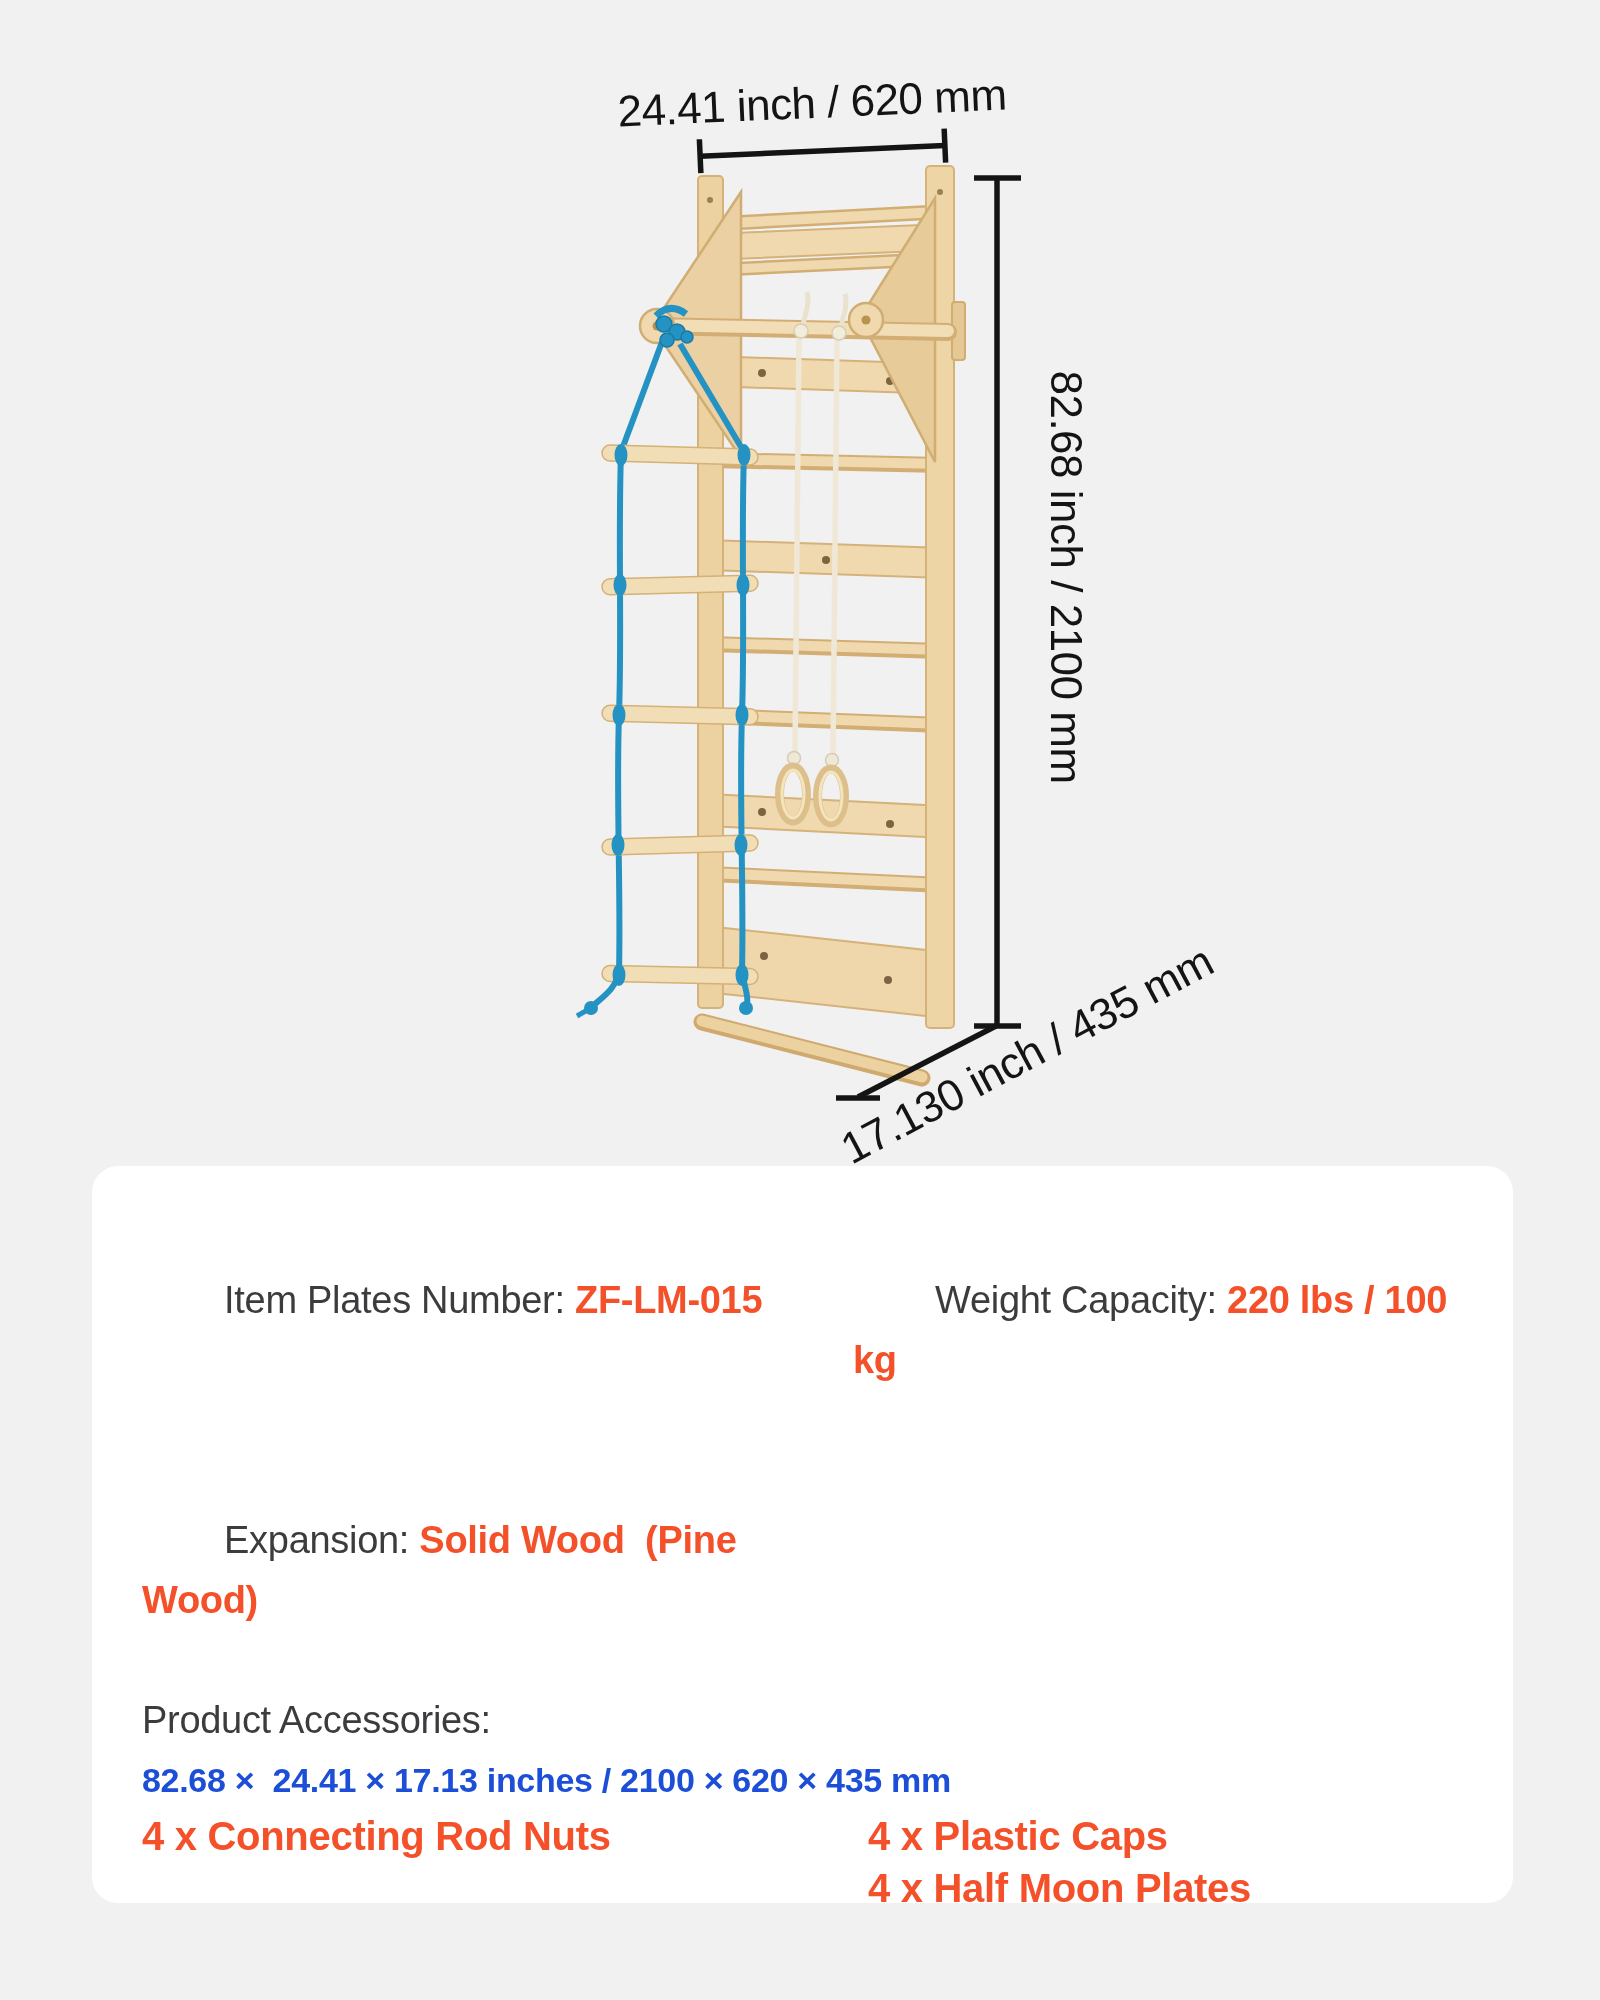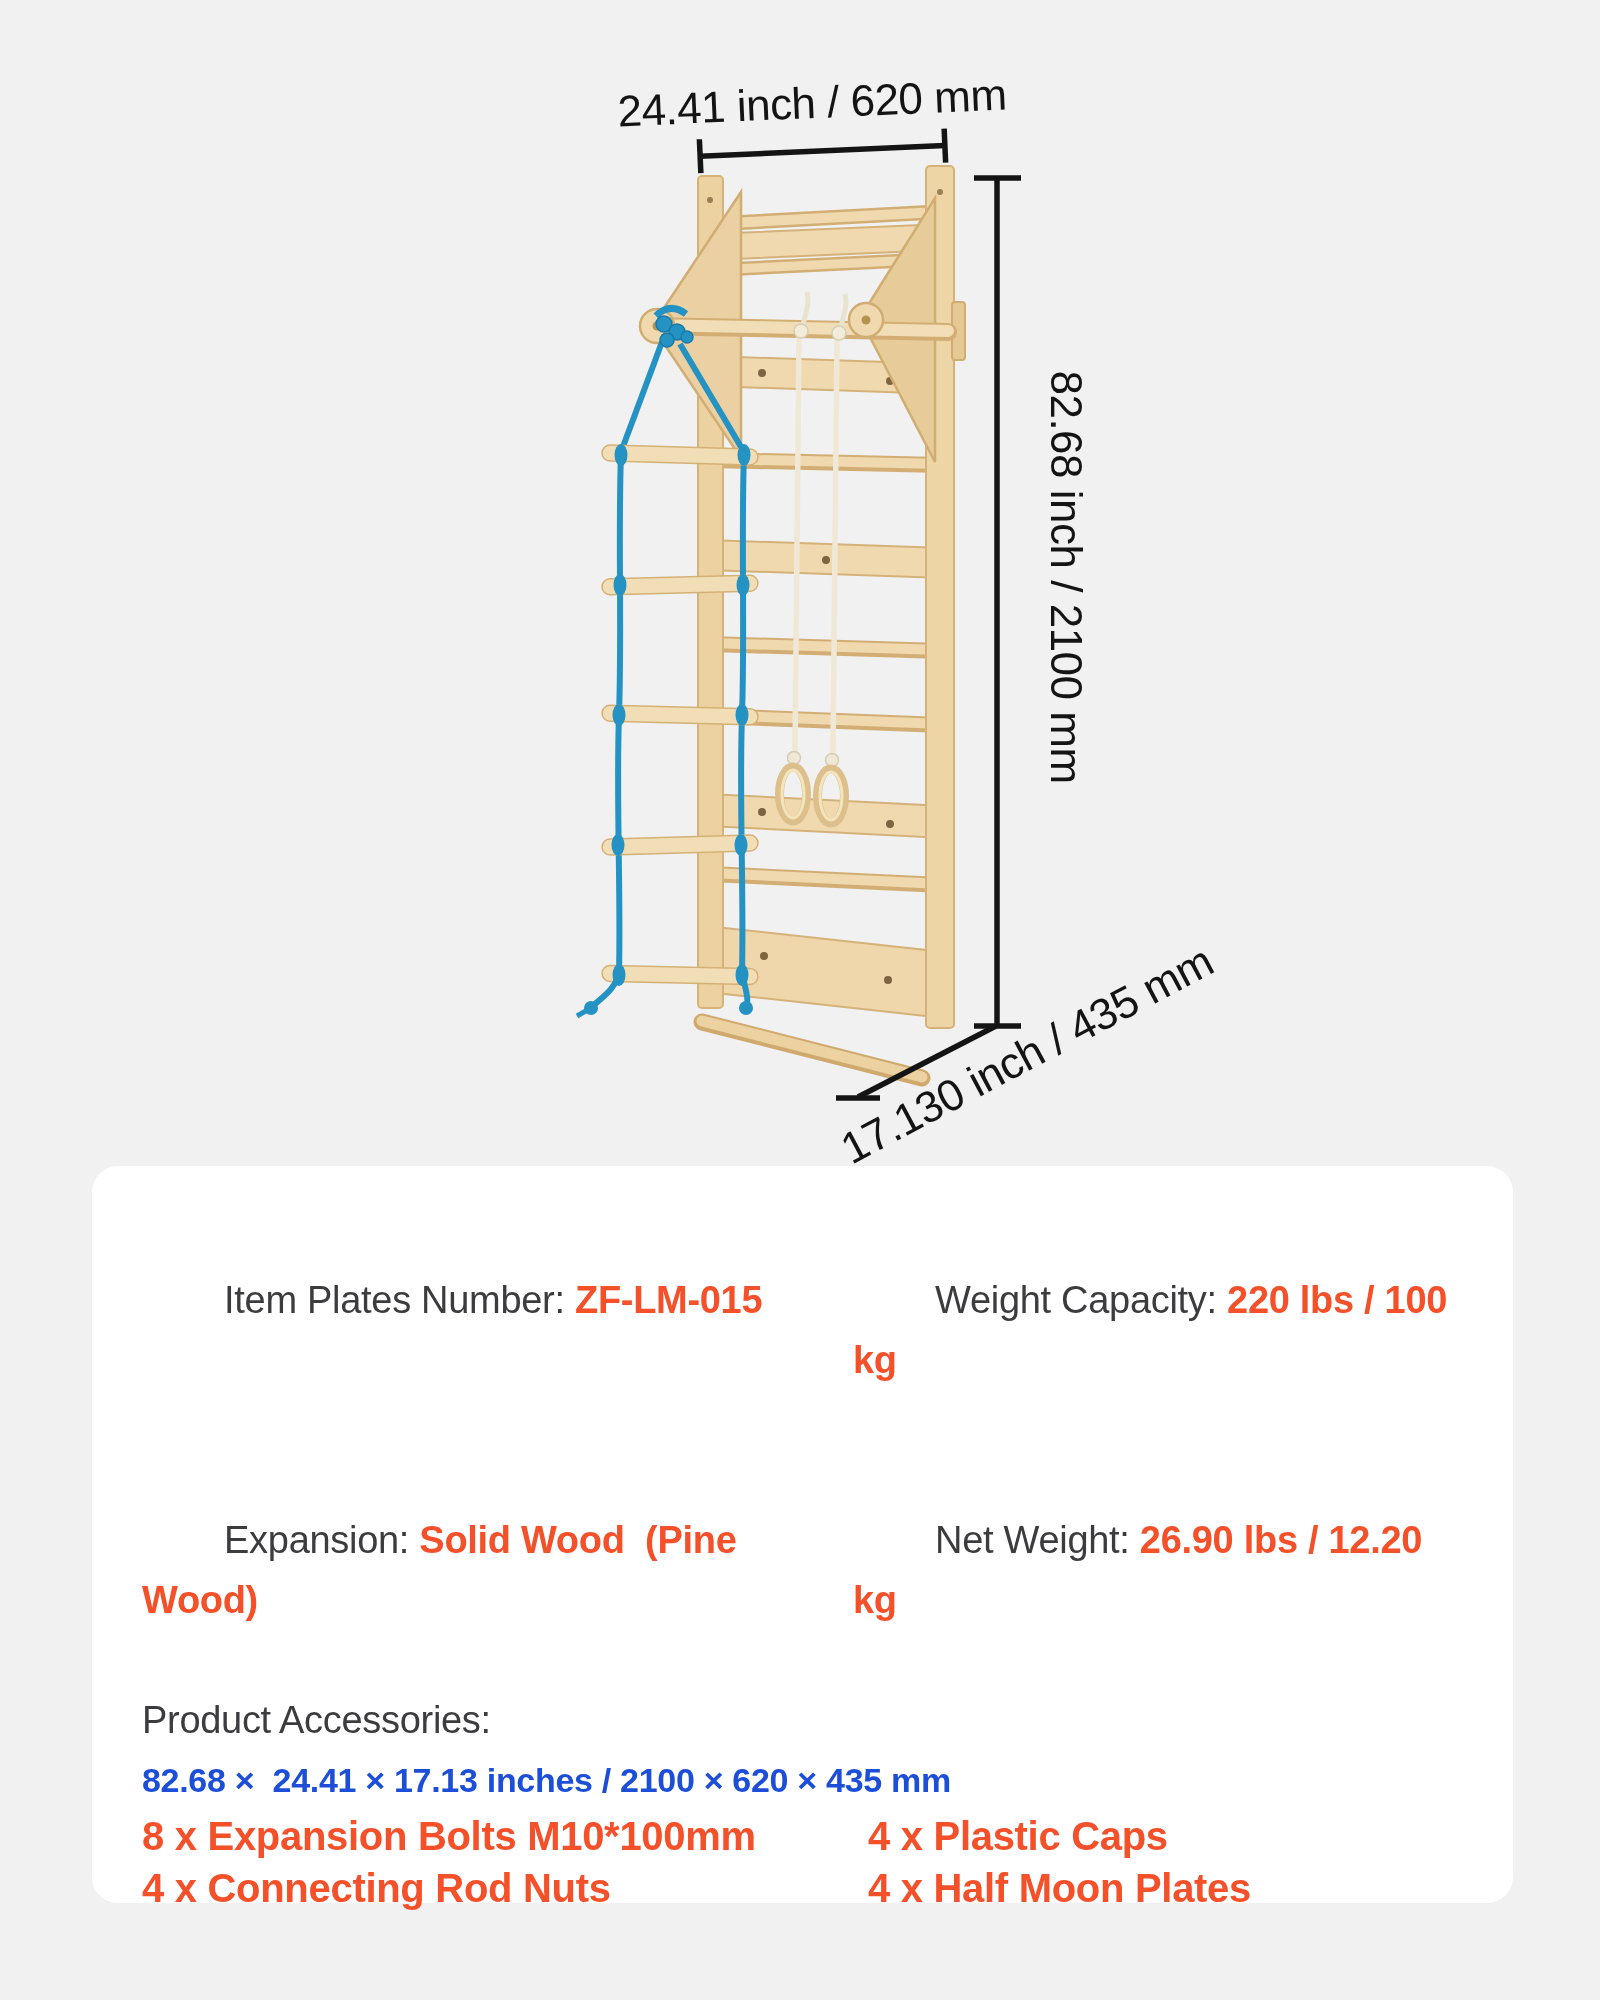--- a/index.html
+++ b/index.html
@@ -195,31 +195,27 @@
       </div>
       <div class="spec-line">
         <span>Weight Capacity: </span><span class="value">220 lbs / 100 kg</span>
       </div>
     </div>
 
     <div class="pair-row">
       <div class="spec-line pair-left">
         <span>Expansion: </span><span class="value">Solid Wood  (Pine Wood)</span>
       </div>
-      <div class="spec-line">
-        <span>Net Weight: </span><span class="value">26.90 lbs / 12.20 kg</span>
-      </div>
     </div>
 
     <div class="spec-line">Product Accessories:</div>
     <div class="dims-value">82.68 ×  24.41 × 17.13 inches / 2100 × 620 × 435 mm</div>
 
     <div class="acc-two">
       <div class="acc-col-left">
-        <div class="acc-item">8 x Expansion Bolts M10*100mm</div>
         <div class="acc-item">4 x Connecting Rod Nuts</div>
 
       </div>
       <div>
         <div class="acc-item">4 x Plastic Caps</div>
         <div class="acc-item">4 x Half Moon Plates</div>
 
       </div>
     </div>
 

